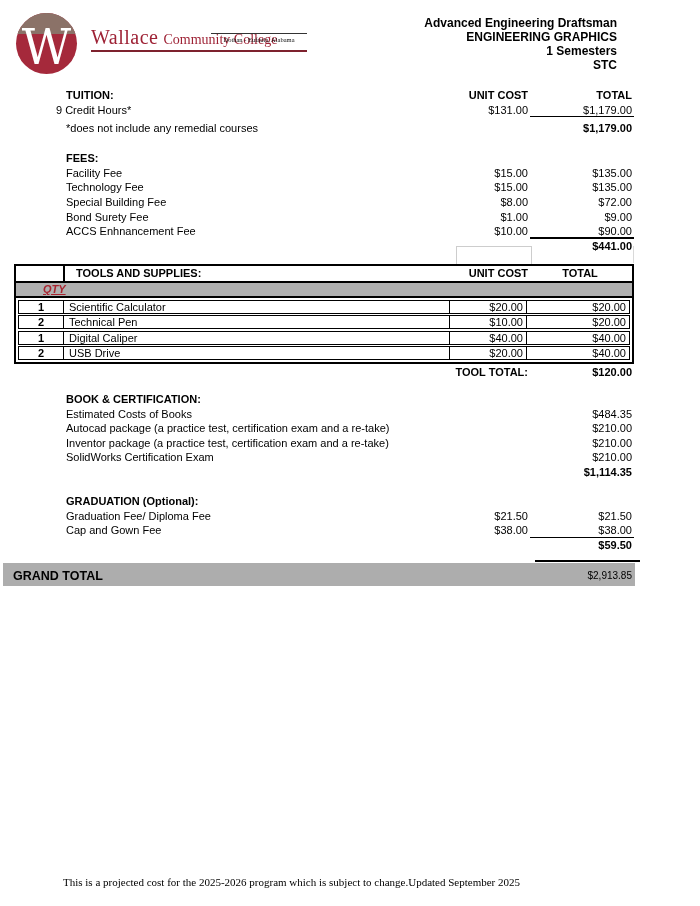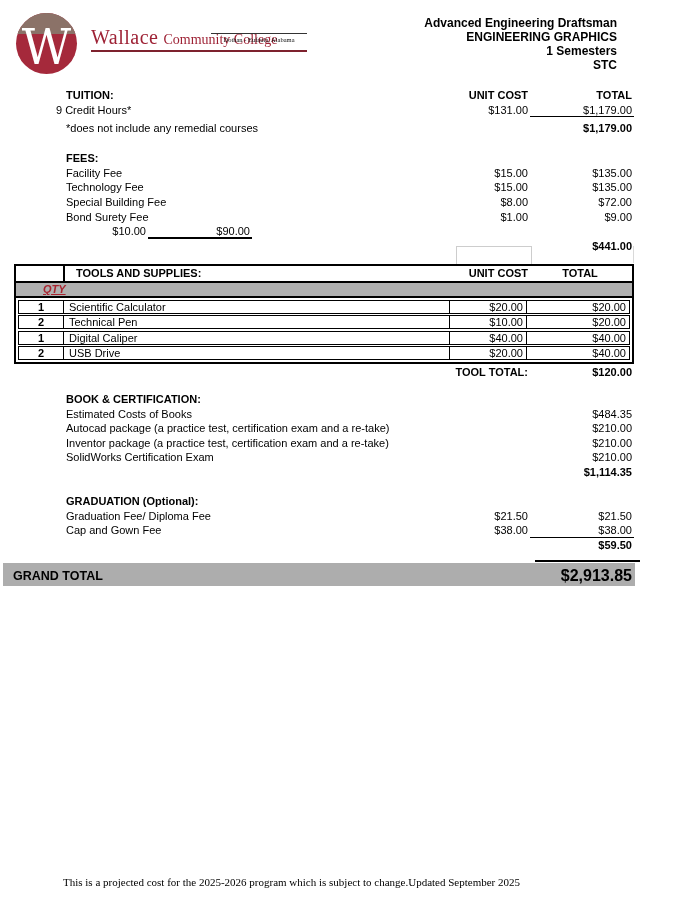--- a/index.html
+++ b/index.html
@@ -55,21 +55,21 @@
   .tr-item{flex:1;padding-left:5px;}
   .tr-unit{width:73px;text-align:right;padding-right:3px;border-left:1px solid #000;}
   .tr-total{width:99px;text-align:right;padding-right:3px;border-left:1px solid #000;}
 
   
   .grand-rule{position:absolute;left:535px;top:560px;width:105px;border-top:2.5px solid #000;}
   .grand-bar{position:absolute;left:3px;top:563px;width:632px;height:23px;background:#adadad;
              display:flex;align-items:center;justify-content:space-between;
              padding:2px 3px 0 10px;box-sizing:border-box;}
   .grand-label{font-weight:bold;font-size:12.5px;}
-  .grand-value{font-weight:bold;font-size:16px;}
+  .grand-value{font-weight:normal;font-size:10px;}
 
   
   .footer{position:absolute;left:63px;right:63px;top:876px;display:flex;justify-content:flex-start;
           font-family:"Liberation Serif",serif;font-size:11px;}
 </style>
 </head>
 <body>
 
 <div class="page">
 
@@ -131,20 +131,21 @@
       <div class="lbl">Special Building Fee</div>
       <div class="cu">$8.00</div>
       <div class="ct">$72.00</div>
     </div>
     <div class="row">
       <div class="lbl">Bond Surety Fee</div>
       <div class="cu">$1.00</div>
       <div class="ct">$9.00</div>
     </div>
     <div class="row">
+      <div class="lbl">ACCS Enhnancement Fee</div>
       <div class="cu">$10.00</div>
       <div class="ct u20">$90.00</div>
     </div>
     <div class="row">
       <div class="lbl"></div>
         <div class="cu"></div>
       <div class="ct bold">$441.00</div>
     </div>
   </div>
 

